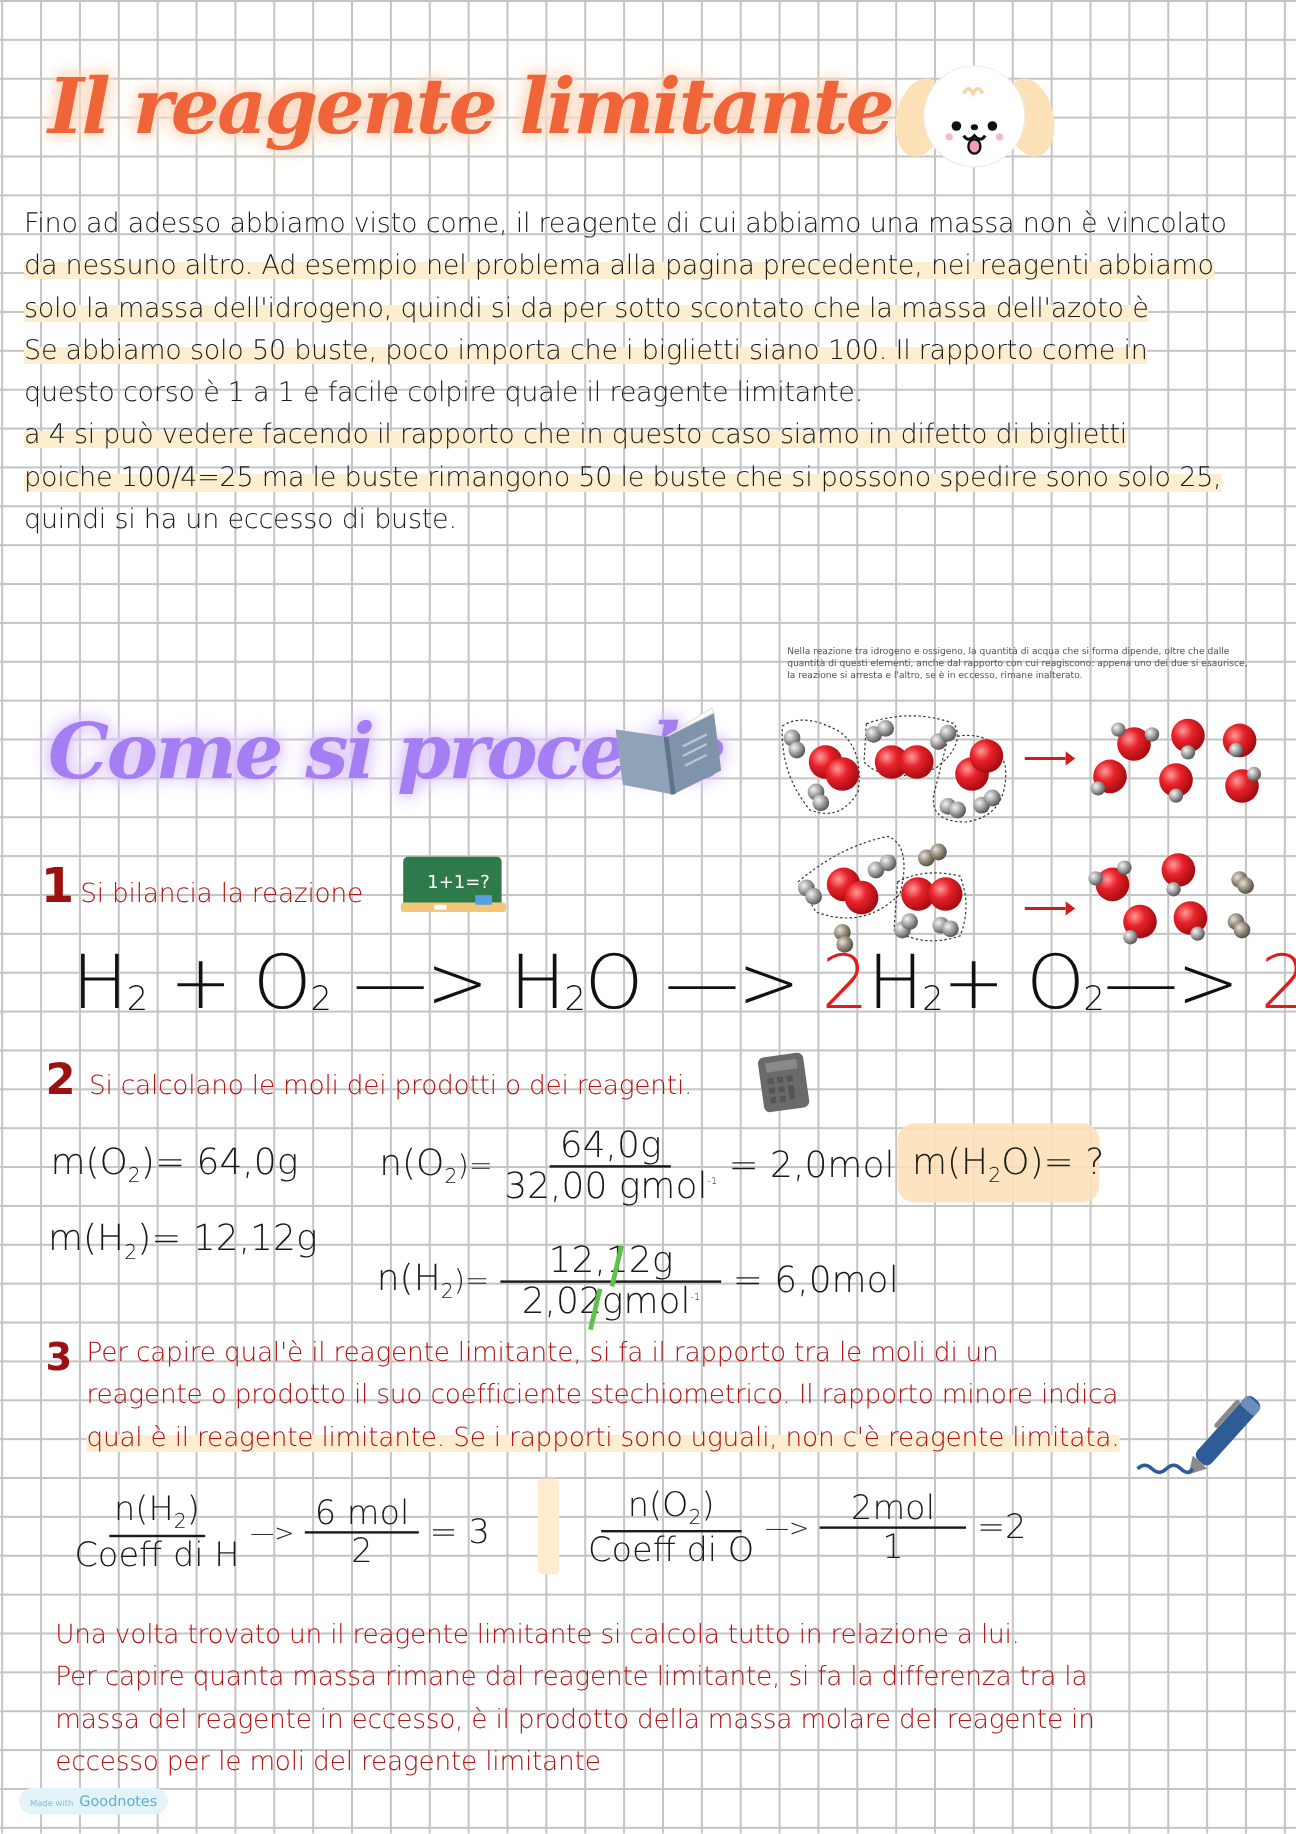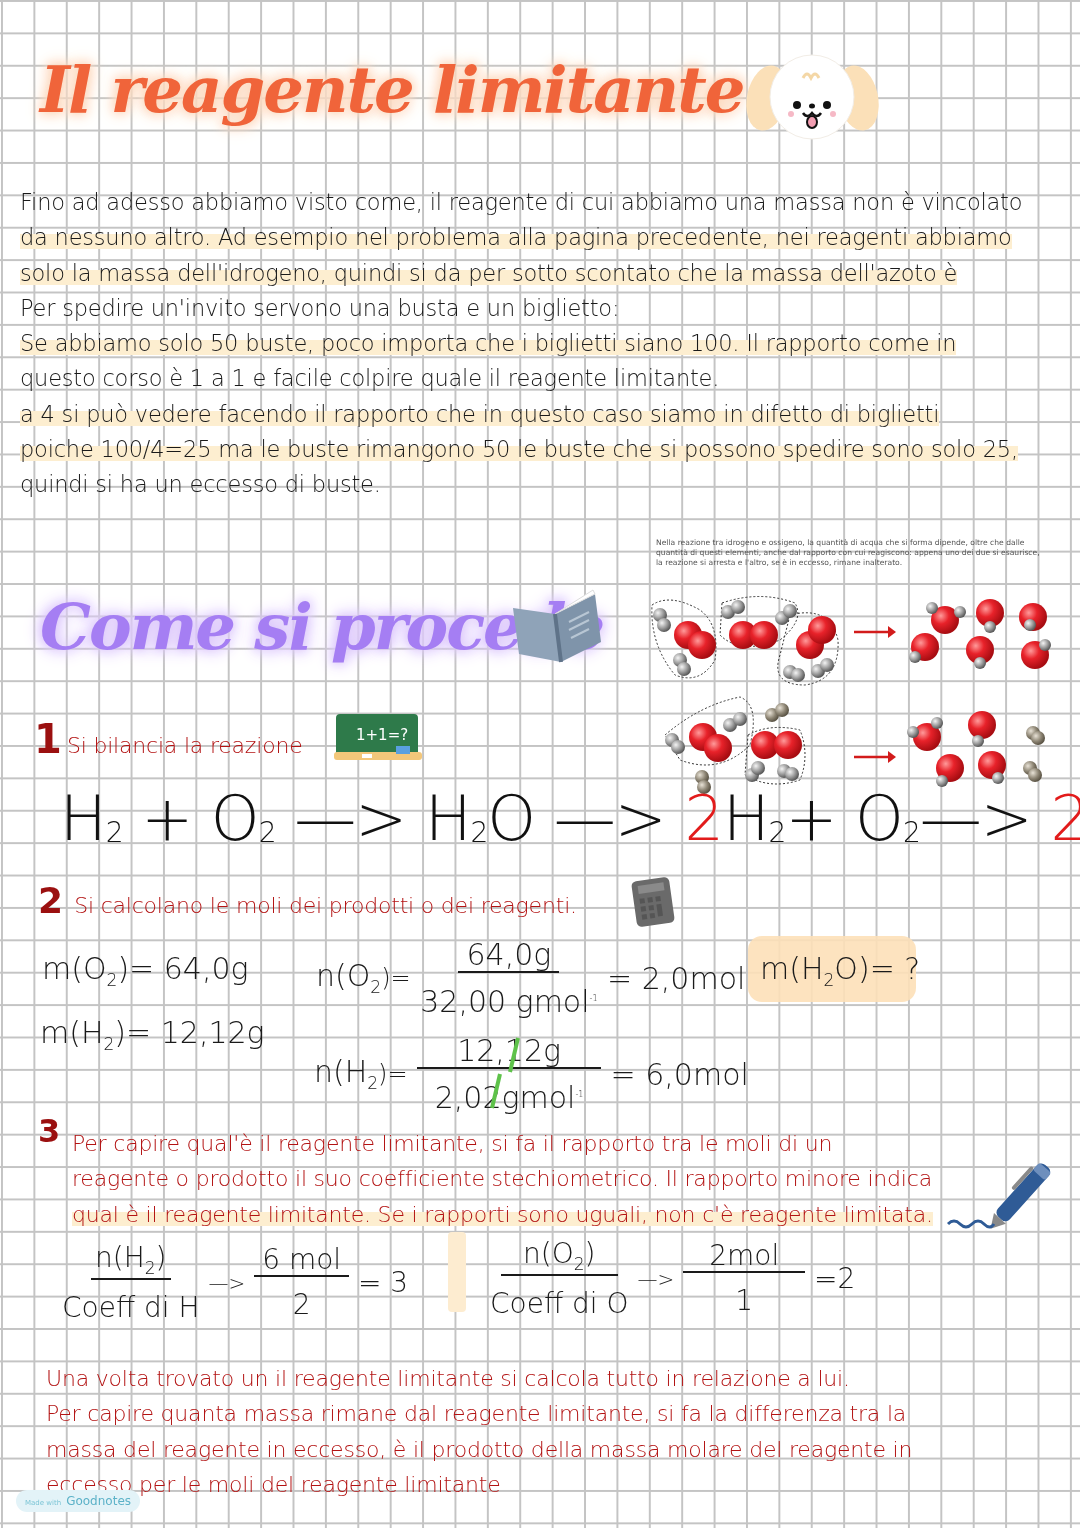--- a/index.html
+++ b/index.html
@@ -8,21 +8,21 @@
     background-color:#ffffff;
     background-image:
       linear-gradient(to right, #c4c4c4 0, #c4c4c4 2px, transparent 2px),
       linear-gradient(to bottom, #c4c4c4 0, #c4c4c4 2px, transparent 2px);
     background-size:32.4px 32.4px;
     background-position:1px 0px;
     font-family:"DejaVu Sans", sans-serif;
     color:#1a1a1a;
   }
   .abs { position:absolute; }
-  .hand { font-family:"DejaVu Sans", sans-serif; font-weight:300; letter-spacing:-0.2px;margin-top:16px; }
+  .hand { font-family:"DejaVu Sans", sans-serif; font-weight:300; letter-spacing:-0.2px; }
   .title1 {
     left:40px; top:58px; font-family:"DejaVu Serif", serif; font-style:italic; font-weight:bold;
     font-size:64px; color:#f0643a; line-height:1;
     text-shadow: 0 0 10px #fcd9bf, 0 0 14px #fcd9bf, 0 0 20px #fde2cc;
     letter-spacing:-2px;
   }
   .title2 {
     left:40px; top:595px; font-family:"DejaVu Serif", serif; font-style:italic; font-weight:bold;
     font-size:64px; color:#a57ef3; line-height:1;
     text-shadow: 0 0 10px #dcc7fb, 0 0 16px #dcc7fb, 0 0 22px #e5d6fd;
@@ -34,21 +34,21 @@
   .note { left:656px; top:538px; width:390px; font-size:7.6px; line-height:10px; color:#555; }
   .step-num { font-weight:bold; color:#9b1010; font-family:"DejaVu Sans", sans-serif; }
   .red { color:#b31313; }
   .eq { left:60px; top:788px; font-size:62px; font-weight:300; line-height:1; white-space:nowrap; letter-spacing:-1px; color:#111; }
   .eq sub { font-size:28px; vertical-align:-2px; }
   .eq .coef { color:#e21b1b; }
   .math { font-size:30px; line-height:1; white-space:nowrap; color:#1a1a1a; font-weight:300; }
   .math sub { font-size:17px; }
   .frac { display:inline-flex; flex-direction:column; align-items:center; vertical-align:middle; }
   .frac .num { border-bottom:2px solid #1a1a1a; padding:0 8px 1px; }
-  .frac .den { padding-top:14px; }
+  .frac .den { padding-top:1px; }
   .badge-h2o { left:748px; top:936px; width:168px; height:66px; background:#fde0b8; border-radius:14px; opacity:0.9; }
   .goodnotes { left:16px; top:1490px; width:124px; height:22px; border-radius:11px; background:#e3f3f8; font-size:12px; color:#5cb2c8; line-height:22px; text-align:center; }
   .goodnotes small { font-size:7px; color:#7cc5d6; margin-right:5px; }
   .divider-hl { left:448px; top:1232px; width:18px; height:80px; background:#fdecd0; border-radius:4px; }
 </style>
 </head>
 <body>
 
 <div class="abs title1">Il reagente limitante</div>
 
@@ -65,21 +65,20 @@
     <circle cx="88" cy="64" r="3" fill="#f6b9c6"></circle>
     <path d="M58 63 q4 6 9 0 q5 6 9 0" stroke="#111" stroke-width="2.5" fill="none"></path>
     <ellipse cx="67" cy="72" rx="5" ry="6" fill="#f29db1" stroke="#111" stroke-width="2"></ellipse>
   </svg>
 </div>
 
 <div class="abs para hand" style="top:169px;">
   <span class="line">Fino ad adesso abbiamo visto come, il reagente di cui abbiamo una massa non è vincolato</span>
   <span class="line"><span class="hl">da nessuno altro. Ad esempio nel problema alla pagina precedente, nei reagenti abbiamo</span></span>
   <span class="line"><span class="hl">solo la massa dell'idrogeno, quindi si da per sotto scontato che la massa dell'azoto è</span></span>
-  <span class="line">Per spedire un'invito servono una busta e un biglietto:</span>
   <span class="line"><span class="hl">Se abbiamo solo 50 buste, poco importa che i biglietti siano 100. Il rapporto come in</span></span>
   <span class="line">questo corso è 1 a 1 e facile colpire quale il reagente limitante.</span>
   <span class="line"><span class="hl">a 4 si può vedere facendo il rapporto che in questo caso siamo in difetto di biglietti</span></span>
   <span class="line"><span class="hl">poiche 100/4=25 ma le buste rimangono 50 le buste che si possono spedire sono solo 25,</span></span>
   <span class="line">quindi si ha un eccesso di buste.</span>
 </div>
 
 <div class="abs note">Nella reazione tra idrogeno e ossigeno, la quantità di acqua che si forma dipende, oltre che dalle quantità di questi elementi, anche dal rapporto con cui reagiscono: appena uno dei due si esaurisce, la reazione si arresta e l'altro, se è in eccesso, rimane inalterato.</div>
 
 <div class="abs title2">Come si procede</div>

